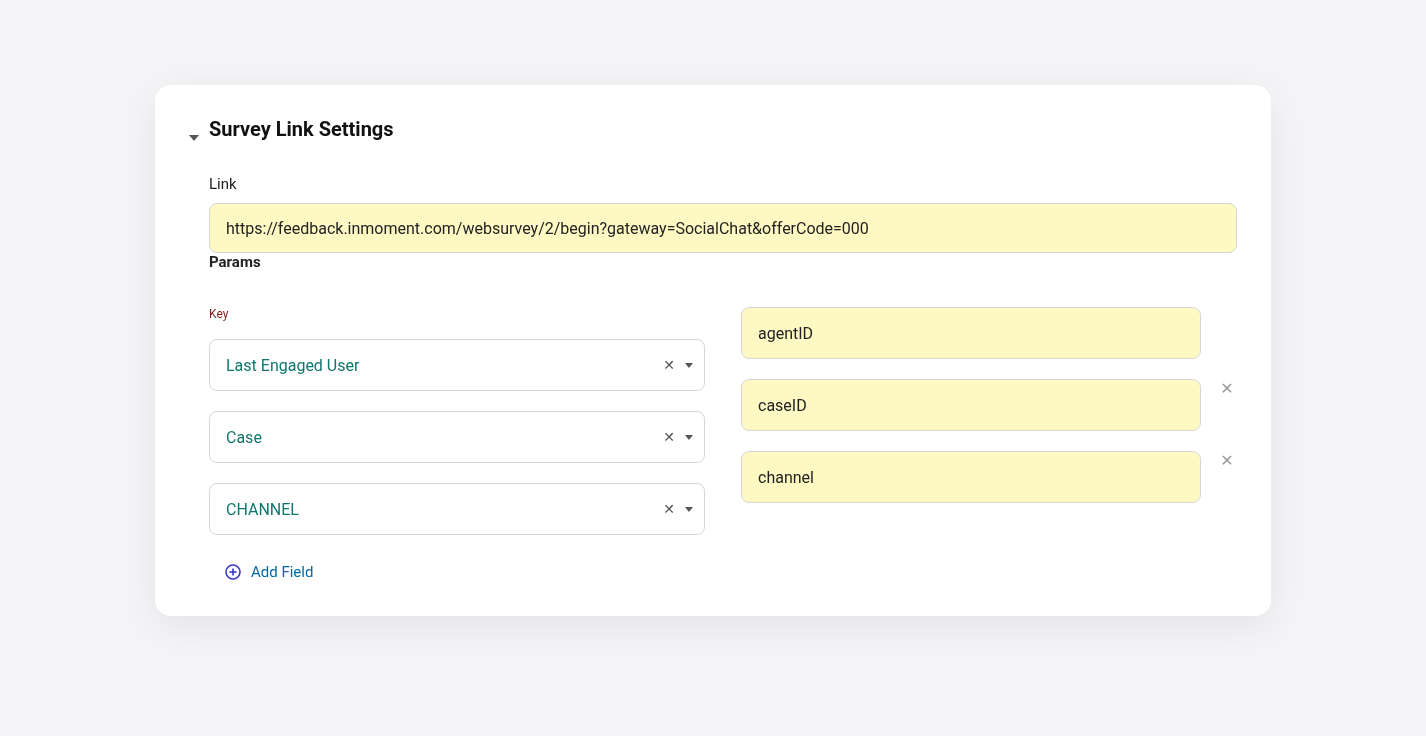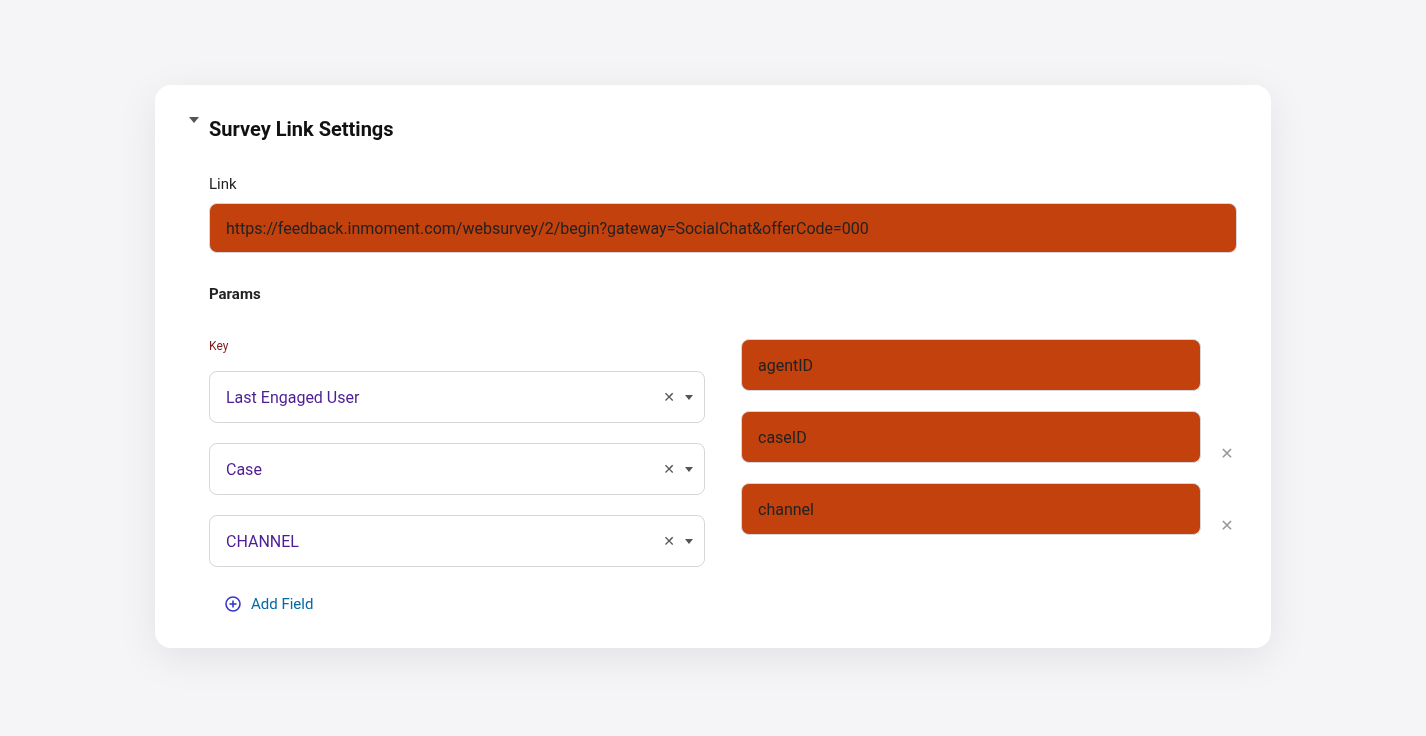--- a/index.html
+++ b/index.html
@@ -14,21 +14,21 @@
       padding: 85px 155px;
     }
     .card {
       background: #fff;
       border-radius: 16px;
       box-shadow: 0 10px 40px rgba(0,0,0,0.08);
       padding: 32px 34px 32px 34px;
     }
     .section-header {
       display: flex;
-      align-items: flex-start;
+      align-items: flex-end;
       gap: 10px;
       margin-bottom: 34px;
     }
     .collapse-triangle {
       width: 0;
       height: 0;
       border-left: 5px solid transparent;
       border-right: 5px solid transparent;
       border-top: 6px solid #555;
       cursor: pointer;
@@ -52,25 +52,24 @@
     }
     .text-input {
       width: 100%;
       height: 50px;
       padding: 0 16px;
       border: 1px solid #d7d7db;
       border-radius: 8px;
       font-size: 16px;
       color: #222;
       outline: none;
-      background: #c2410c;
+      background: #fef9c3;
       font-family: inherit;
     }
     .link-row {
-      margin-bottom: 32px;
     }
     .params-heading {
       margin-bottom: 36px;
     }
     .two-col {
       display: flex;
       gap: 36px;
     }
     .col {
       flex: 1;
@@ -89,21 +88,21 @@
     .select-wrapper {
       position: relative;
     }
     .select-input {
       width: 100%;
       height: 52px;
       padding: 0 60px 0 16px;
       border: 1px solid #d7d7db;
       border-radius: 8px;
       font-size: 16px;
-      color: #4c1d95;
+      color: #0f766e;
       background: #fff;
       outline: none;
       font-family: inherit;
     }
     .select-controls {
       position: absolute;
       right: 12px;
       top: 50%;
       transform: translateY(-50%);
       display: flex;
@@ -119,21 +118,21 @@
     .chev-down {
       width: 0;
       height: 0;
       border-left: 4px solid transparent;
       border-right: 4px solid transparent;
       border-top: 5px solid #555;
       cursor: pointer;
     }
     .name-row {
       display: flex;
-      align-items: flex-end;
+      align-items: flex-start;
       gap: 16px;
     }
     .name-row .text-input {
       height: 52px;
       flex: 1;
     }
     .row-delete {
       width: 20px;
       display: flex;
       justify-content: center;

